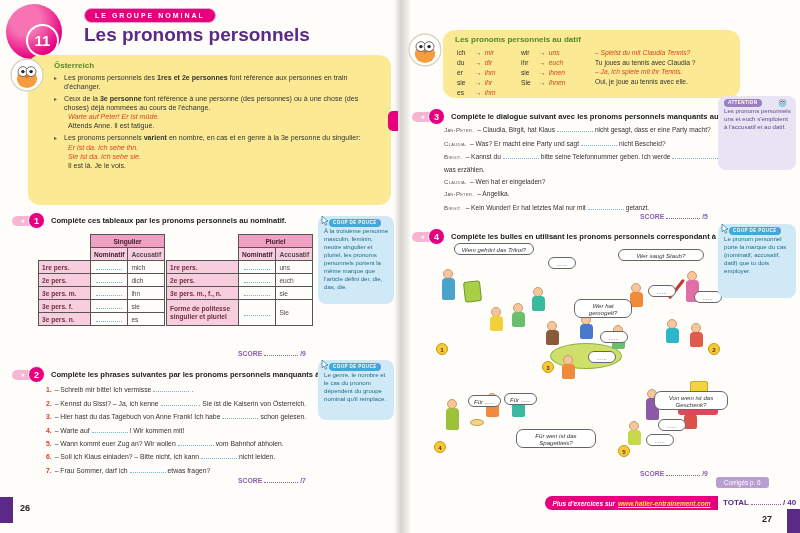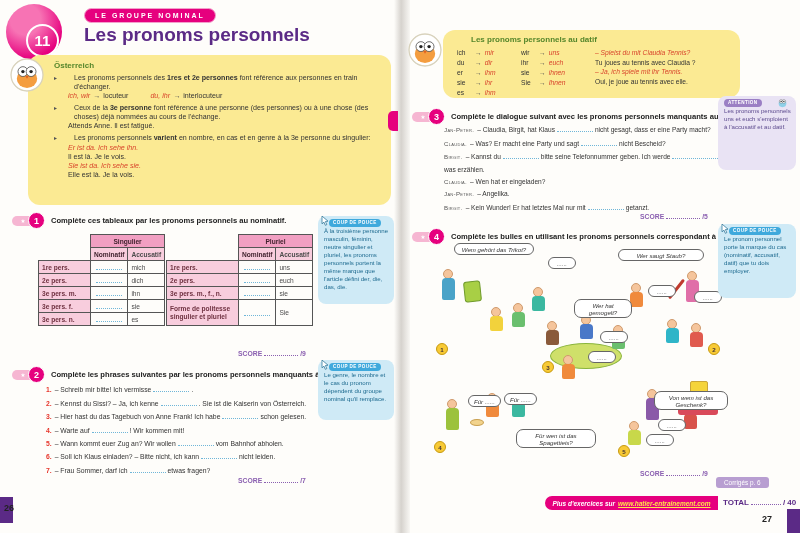--- a/index.html
+++ b/index.html
@@ -9,21 +9,21 @@
   .edgetab{left:388px;top:111px;width:10px;height:20px;background:#e6007e;border-radius:5px 0 0 5px}
   
   .chapcirc{left:6px;top:4px;width:56px;height:56px;border-radius:50%;background:radial-gradient(circle at 35% 28%,#f773b4 0 28%,#e6007e 72%)}
   .chapnum{position:absolute;right:3px;bottom:3px;width:29px;height:29px;border:2px solid #fff;border-radius:50%;color:#fff;font-weight:bold;font-size:15px;display:flex;align-items:center;justify-content:center}
   .chaptab{left:84px;top:8px;height:13px;padding:0 10px;background:#e6007e;border:1.5px solid #f3a0cc;border-radius:8px;color:#fff;font-size:7px;font-weight:bold;letter-spacing:2px;display:flex;align-items:center}
   .ptitle{left:84px;top:24px;font-size:19px;font-weight:bold;color:#5b2a86}
   
   .ybox{background:#fbea93;border-radius:12px;box-sizing:border-box}
   .genbox{left:28px;top:55px;width:363px;height:150px;padding:6px 8px 4px 26px;font-size:7.1px;line-height:1.3}
   .genhead,.dheading{color:#55862b;font-weight:bold;font-size:8px}
-  .bullet{display:flex;gap:17px;margin-top:2.5px}
+  .bullet{display:flex;gap:7px;margin-top:2.5px}
   .bmark{color:#555;font-size:6px;line-height:1.6}
   .exline{margin-left:14px;line-height:1.3}
   .de{color:#d8432b;font-style:italic}
   .fr{color:#333}
   .arr{color:#555;margin:0 3px}
   .gapx{display:inline-block;width:22px}
   .owl{border-radius:50%}
   
   .exhead{display:flex;align-items:center;gap:6px}
   .badge{display:flex;align-items:center}
@@ -50,21 +50,21 @@
   .blank.w{width:58px}
   
   .note{position:absolute;border-radius:8px;padding:11px 5px 5px 6px;box-sizing:border-box;font-size:6.1px;line-height:1.32}
   .noteblue{background:#cfeaf6;color:#1d6a8f}
   .notepurp{background:#e9e3f4;color:#5c4a8e}
   .nbadge{position:absolute;top:3px;left:11px;background:#3fa9dc;color:#fff;font-size:4.6px;font-weight:bold;padding:1px 4px;border-radius:4px;letter-spacing:.4px}
   .nbadge.purp{background:#9b7fc4;left:6px}
   .ncursor{position:absolute;top:0;left:3px}
   .nowlico{position:absolute;top:1px;right:8px}
   
-  .datbox{left:443px;top:30px;width:297px;height:68px;padding:5px 6px 4px 28px;font-size:6.7px}
+  .datbox{left:443px;top:30px;width:297px;height:68px;padding:5px 6px 4px 12px;font-size:6.7px}
   .dcol{position:absolute;line-height:1.5}
   .dbase{display:inline-block;width:15px;color:#333}
   .ddat{color:#d8432b;font-style:italic}
   
   .dline{margin-top:5.4px;font-size:6.6px;white-space:nowrap}
   .sp{font-variant:small-caps;color:#555;letter-spacing:.3px;margin-right:3px;font-size:6.2px}
   
   .illus{left:432px;top:243px;width:290px;height:224px}
   .bub{position:absolute;background:#fff;border:0.9px solid #666;border-radius:7px;padding:1.5px 3px;font-size:6.1px;font-style:italic;text-align:center;line-height:1.15;color:#333;box-sizing:border-box}
   .fig{position:absolute;width:16px}
@@ -92,36 +92,33 @@
   </div>
   <div class="abs chaptab">LE GROUPE NOMINAL</div>
   <div class="abs ptitle">Les pronoms personnels</div>
 
   <div class="abs ybox genbox">
     <div class="genhead">Österreich</div>
     <div class="bullet">
       <span class="bmark">▸</span>
       <span><span>Les pronoms personnels des </span><b>1res et 2e personnes</b><span> font référence aux personnes en train d'échanger.</span></span>
     </div>
-    <div class="exline">
-      <span class="de">ich, wir</span><span class="arr">→</span><span class="fr">locuteur</span><span class="gapx"></span><span class="de">du, ihr</span><span class="arr">→</span><span class="fr">interlocuteur</span>
-    </div>
     <div class="bullet">
       <span class="bmark">▸</span>
       <span><span>Ceux de la </span><b>3e personne</b><span> font référence à une personne (des personnes) ou à une chose (des choses) déjà nommées au cours de l'échange.</span></span>
     </div>
+    <div class="exline de">Warte auf Peter! Er ist müde.</div>
     <div class="exline">Attends Anne. Il est fatigué.</div>
     <div class="bullet">
       <span class="bmark">▸</span>
       <span><span>Les pronoms personnels </span><b>varient</b><span> en nombre, en cas et en genre à la 3e personne du singulier:</span></span>
     </div>
     <div class="exline de">Er ist da. Ich sehe ihn.</div>
+    <div class="exline de">Sie ist da. Ich sehe sie.</div>
     <div class="exline">Il est là. Je le vois.</div>
-    <div class="exline de">Sie ist da. Ich sehe sie.</div>
-    <div class="exline">Elle est là. Je la vois.</div>
   </div>
   <svg class="abs owl" style="left:10px;top:58px" width="34" height="34" viewBox="0 0 20 20">
       <circle cx="10" cy="10" r="9.4" fill="#fff" stroke="#d8d2bc" stroke-width="0.8"></circle>
       <ellipse cx="10" cy="12.2" rx="6" ry="5.4" fill="#f49d3f"></ellipse>
       <circle cx="7.6" cy="8" r="2.9" fill="#fff" stroke="#555" stroke-width="0.5"></circle>
       <circle cx="12.4" cy="8" r="2.9" fill="#fff" stroke="#555" stroke-width="0.5"></circle>
       <circle cx="7.6" cy="8" r="1" fill="#222"></circle>
       <circle cx="12.4" cy="8" r="1" fill="#222"></circle>
       <path d="M9 10.6 L10 12.2 L11 10.6 Z" fill="#e2611f"></path>
     </svg>
@@ -234,21 +231,21 @@
 
   <div class="note noteblue" style="left:318px;top:360px;width:76px;height:60px">
     <svg class="ncursor" width="8" height="10" viewBox="0 0 8 10">
         <path d="M1 0 L7 5.2 L4.4 5.5 L5.8 8.6 L4.3 9.3 L3 6.2 L1 7.8 Z" fill="#fff" stroke="#1d6a8f" stroke-width="0.7"></path>
       </svg>
     <span class="nbadge">COUP DE POUCE</span>
     <span>Le genre, le nombre et le cas du pronom dépendent du groupe nominal qu'il remplace.</span>
   </div>
 
   <div class="abs ptab" style="left:0;top:497px;width:13px;height:26px"></div>
-  <div class="abs pagenum" style="left:4px;top:503px">26</div>
+  <div class="abs pagenum" style="left:20px;top:503px">26</div>
 
   <div class="abs gutter"></div>
   <div class="abs edgetab"></div>
 
   <div class="abs ybox datbox">
     <div class="dheading">Les pronoms personnels au datif</div>
     <div class="dcol" style="left:14px;top:18px">
       <div class="drow"><span class="dbase">ich</span><span class="arr">→</span><span class="ddat">mir</span></div>
       <div class="drow"><span class="dbase">du</span><span class="arr">→</span><span class="ddat">dir</span></div>
       <div class="drow"><span class="dbase">er</span><span class="arr">→</span><span class="ddat">ihm</span></div>

